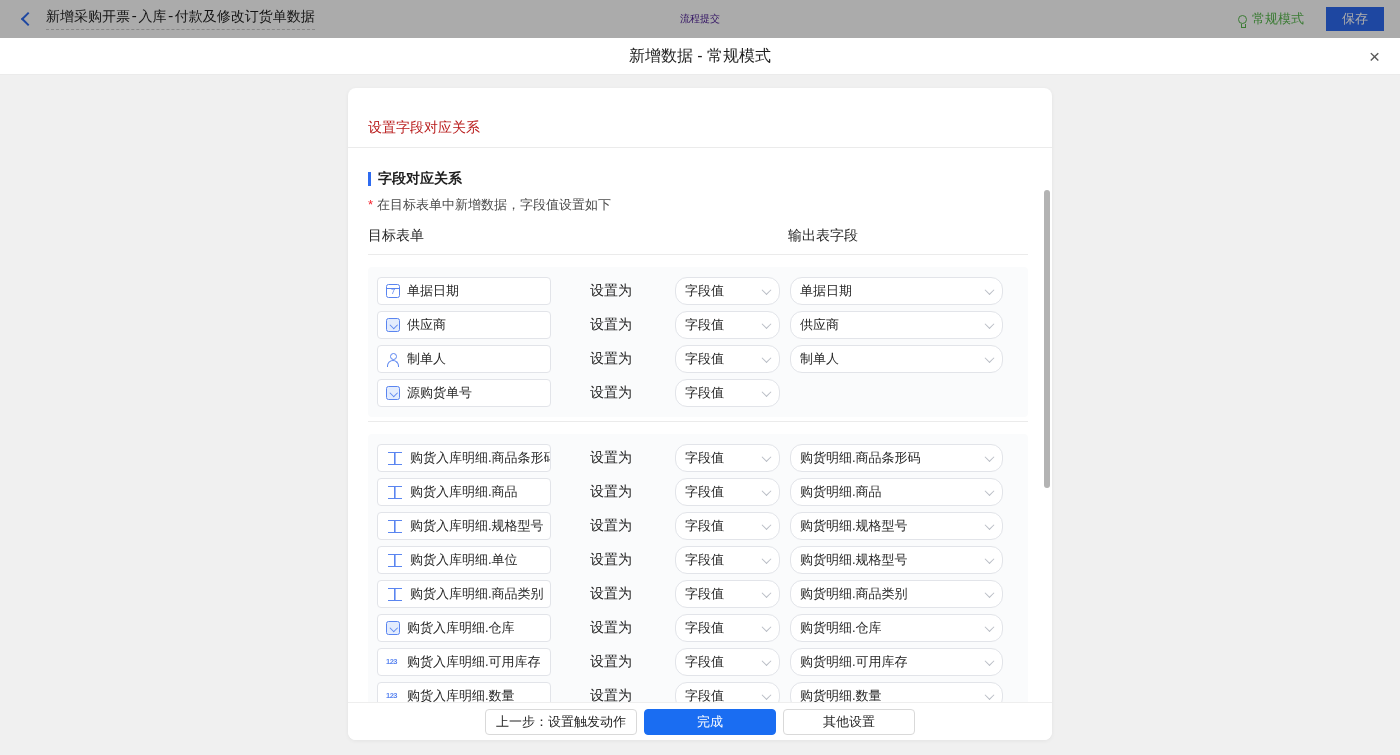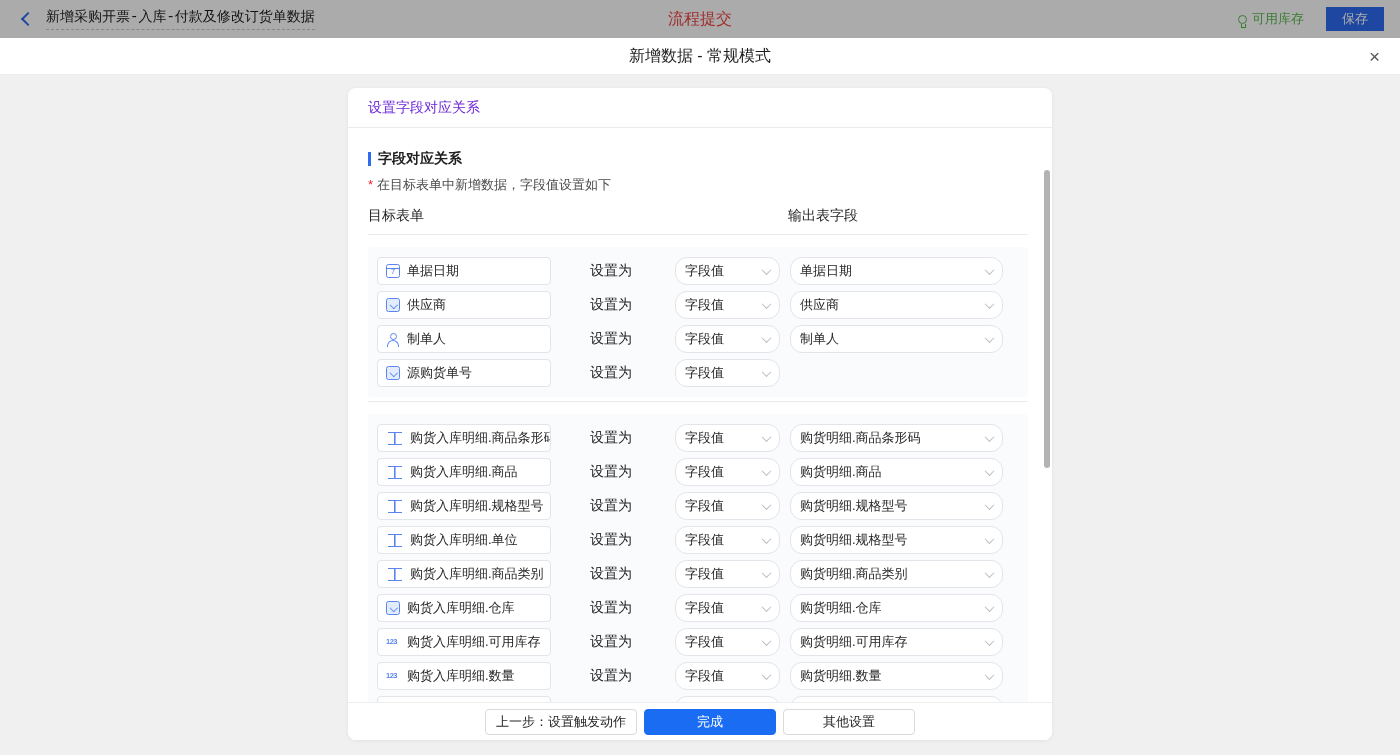--- a/index.html
+++ b/index.html
@@ -12,21 +12,21 @@
     display:flex; align-items:center; padding:0 16px; }
   .topbar::after { content:""; position:absolute; inset:0;
     background:rgba(0,0,0,0.33); z-index:10; pointer-events:none; }
   .back-chevron { width:22px; height:22px; position:relative; margin-right:8px; cursor:pointer; }
   .back-chevron::before { content:""; position:absolute; left:7px; top:6px;
     width:8px; height:8px; border-left:2px solid #2e6bf0; border-bottom:2px solid #2e6bf0;
     transform:rotate(45deg); }
   .flow-title { font-size:14px; color:#1f1f1f; padding-bottom:3px;
     border-bottom:1px dashed #c9c9c9;font-family:Liberation Mono, monospace; }
   .topbar-center { position:absolute; left:0; right:0; text-align:center;
-    font-size:16px; color:#ef4444; }
+    font-size:10px; color:#4c1d95; }
   .topbar-right { margin-left:auto; display:flex; align-items:center; gap:22px; z-index:1; }
   .guide { display:flex; align-items:center; gap:5px; color:#58b84e;
     font-size:13px; cursor:pointer; }
   .bulb { width:9px; height:9px; border:1.4px solid #58b84e; border-radius:50%;
     position:relative; display:inline-block; }
   .bulb::after { content:""; position:absolute; left:1.8px; top:8px; width:3px; height:3px;
     border-left:1.4px solid #58b84e; border-right:1.4px solid #58b84e;
     border-bottom:1.4px solid #58b84e; }
   .save-btn { background:#2e6bf0; color:#fff; font-size:13px; border:none;
     border-radius:0; height:24px; padding:0 16px; cursor:pointer; }
@@ -38,21 +38,21 @@
   .modal-close { position:absolute; right:20px; top:50%; transform:translateY(-50%);
     font-size:19px; color:#595959; line-height:1; cursor:pointer; }
 
   
   .page { height:680px; background:#f0f0f0; display:flex; justify-content:center;
     align-items:flex-start; }
   .panel { position:relative; margin-top:13px; width:704px; height:652px;
     background:#fff; border-radius:8px; box-shadow:0 1px 4px rgba(0,0,0,0.06);
     display:flex; flex-direction:column; }
   .panel-header { height:40px; flex:0 0 40px; display:flex; align-items:center;
-    padding:0 20px; font-size:14px; color:#6d28d9; border-bottom:1px solid #ebebeb; }
+    padding:0 20px; font-size:14px; color:#b91c1c; border-bottom:1px solid #ebebeb;margin-top:20px; }
 
   .panel-content { position:relative; flex:1 1 auto; overflow:hidden;
     padding:0 24px 0 20px; }
   .section-title { margin-top:22px; display:flex; align-items:center; }
   .section-bar { width:3px; height:14px; background:#2e6bf0; margin-right:7px; }
   .section-title-text { font-size:14px; font-weight:bold; color:#1f1f1f;font-family:Liberation Mono, monospace; }
   .required-line { margin-top:8px; font-size:13px; color:#4a4a4a; }
   .required-mark { color:#f5222d; margin-right:4px; }
   .col-headers { margin-top:13px; display:flex; font-size:14px; color:#262626; }
   .col-left { width:420px; }
@@ -113,21 +113,21 @@
 </head>
 <body>
 
 <div class="topbar">
   <span class="back-chevron"></span>
   <span class="flow-title">新增采购开票-入库-付款及修改订货单数据</span>
   <div class="topbar-center">流程提交</div>
   <div class="topbar-right">
     <span class="guide">
       <span class="bulb"></span>
-      <span>可用库存</span>
+      <span>常规模式</span>
     </span>
     <button class="save-btn">保存</button>
   </div>
 </div>
 
 <div class="modal-header">
   <span class="modal-title">新增数据 - 常规模式</span>
   <span class="modal-close">×</span>
 </div>
 

